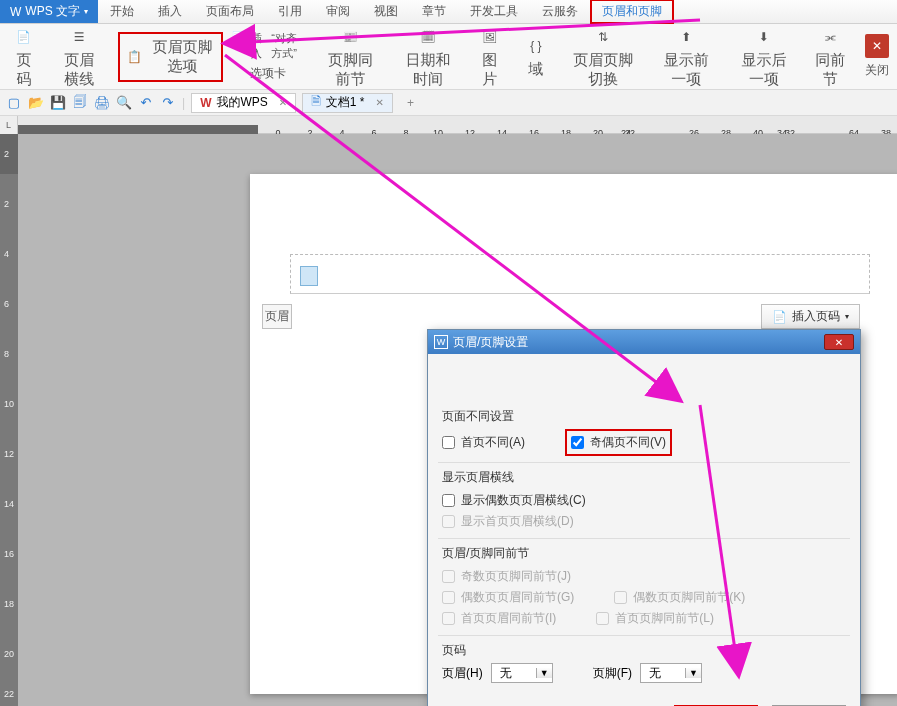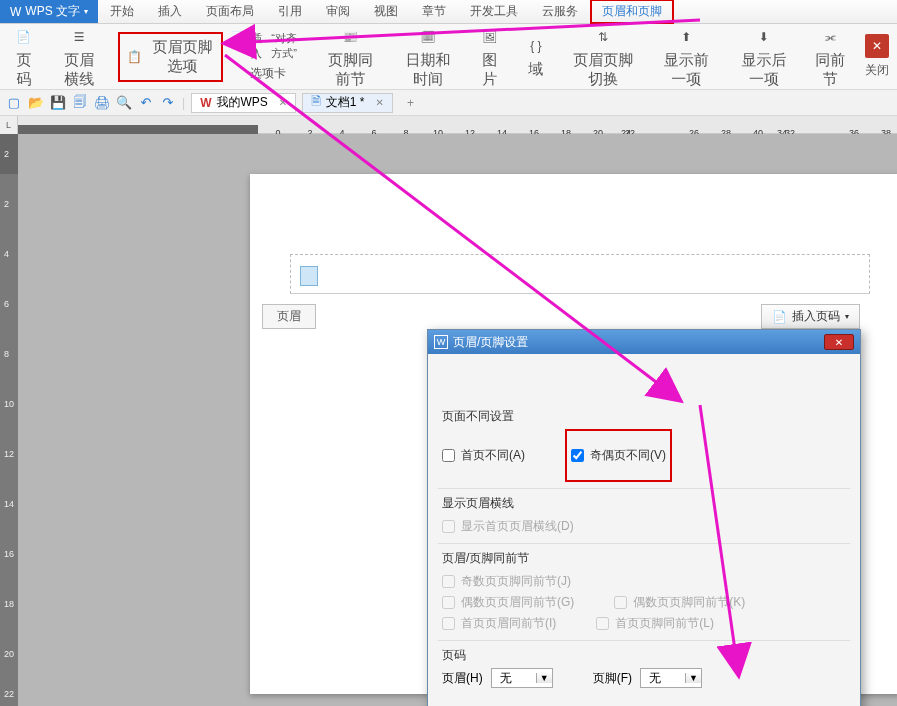--- a/index.html
+++ b/index.html
@@ -32,34 +32,34 @@
 .tick-lbl{ position:absolute; top:3px; transform:translateX(-50%);} 
 
 .workspace { display:flex; height:574px; background:#b7b7b7;}
 .ruler-v { width:18px; background:#e8e8e8; position:relative; font-size:9px; color:#eee;}
 .ruler-v .dark{ position:absolute; left:0; width:18px; background:#666;}
 .vt{ position:absolute; left:4px; transform:translateY(-50%); color:#eee;}
 .canvas { flex:1; position:relative; background:#b7b7b7;}
 .page { position:absolute; left:232px; top:40px; width:650px; height:520px; background:#fff; box-shadow:0 2px 6px rgba(0,0,0,.3);}
 .hdr-zone { position:absolute; left:40px; right:30px; top:80px; height:40px; border:1px dashed #bbb; border-bottom:1px solid #ccc;}
 .hdr-ico { position:absolute; left:50px; top:92px; width:18px; height:20px; background:#cfe6f7; border:1px solid #7fb4da;}
-.hdr-tag { position:absolute; left:12px; top:130px; border:1px solid #bfbfbf; background:#f6f6f6; padding:3px 14px; font-size:12px; color:#555;}
+.hdr-tag { position:absolute; left:12px; top:130px; border:1px solid #bfbfbf; background:#f6f6f6; padding:3px 2px; font-size:12px; color:#555;}
 .insert-btn { position:absolute; right:40px; top:130px; border:1px solid #bfbfbf; background:linear-gradient(#fdfdfd,#ececec); padding:3px 10px; font-size:12px; color:#333; display:flex; align-items:center; gap:5px;}
 
 .dialog { position:absolute; left:427px; top:329px; width:434px; background:#f4f4f4; border:1px solid #6b8aa8; box-shadow:3px 3px 10px rgba(0,0,0,.35); font-size:12px;}
 .dlg-title { height:24px; background:linear-gradient(#5d9ee0,#3c7cc4); color:#fff; display:flex; align-items:center; padding:0 6px; justify-content:space-between;}
 .dlg-title .tico{ width:14px; height:14px; border:1px solid #fff; display:flex; align-items:center; justify-content:center; font-size:9px; margin-right:5px;}
 .dlg-title .close{ width:30px; height:16px; background:#c9302c; border:1px solid #7c1a17; color:#fff; display:flex; align-items:center; justify-content:center; border-radius:2px; font-size:10px;}
 .dlg-body { padding:8px 14px 12px;margin-top:40px;}
 .grp-title { color:#333; margin:6px 0 4px;}
 .row { display:flex; gap:40px;}
 .chk { display:flex; align-items:center; gap:6px; color:#333; padding:2px 0;}
 .chk.disabled{ color:#a9a9a9;}
 .chk input{ width:13px; height:13px;}
-.red-frame{ border:2px solid #d90000; padding:14px 4px;}
+.red-frame{ border:2px solid #d90000; padding:1px 4px;}
 .sep { height:1px; background:#ddd; margin:6px -4px;}
 .combo-row{ display:flex; align-items:center; gap:8px;}
 .combo{ display:flex; align-items:center; border:1px solid #a8a8a8; background:#fff; height:20px;}
 .combo .val{ padding:0 8px; min-width:44px;}
 .combo .ar{ width:16px; border-left:1px solid #a8a8a8; text-align:center; font-size:9px; background:linear-gradient(#fdfdfd,#e6e6e6);}
 .dlg-btns{ display:flex; justify-content:flex-end; gap:14px; padding:10px 14px 12px;}
 .btn{ border:1px solid #9a9a9a; background:linear-gradient(#fdfdfd,#e9e9e9); padding:3px 24px; font-size:12px;}
 .btn.ok{ border:2px solid #d90000; padding:2px 28px;}
 
 svg.annot{ position:absolute; left:0; top:0; pointer-events:none;}
@@ -186,21 +186,21 @@
     <span class="tick-lbl" style="left:516px; color:#333;">16</span>
     <span class="tick-lbl" style="left:548px; color:#333;">18</span>
     <span class="tick-lbl" style="left:580px; color:#333;">20</span>
     <span class="tick-lbl" style="left:612px; color:#333;">22</span>
     <span class="tick-lbl" style="left:608px; color:#333;text-decoration:underline;">24</span>
     <span class="tick-lbl" style="left:676px; color:#333;">26</span>
     <span class="tick-lbl" style="left:708px; color:#333;">28</span>
     <span class="tick-lbl" style="left:740px; color:#333;">40</span>
     <span class="tick-lbl" style="left:772px; color:#333;">32</span>
     <span class="tick-lbl" style="left:764px; color:#333;">34</span>
-    <span class="tick-lbl" style="left:836px; color:#333;">36</span>
+    <span class="tick-lbl" style="left:836px; color:#333;">64</span>
     <span class="tick-lbl" style="left:868px; color:#333;">38</span>
   </div>
 </div>
 
 <div class="workspace">
   <div class="ruler-v">
     <div class="dark" style="top:0; height:40px;"></div>
     <div class="dark" style="top:40px; height:534px; background:#7a7a7a;"></div>
     <span class="vt" style="top:20px;">2</span>
     <span class="vt" style="top:70px;">2</span>
@@ -246,20 +246,24 @@
         </label>
       <span class="red-frame">
         <label class="chk">
             <input type="checkbox" checked="" style="">
             <span>奇偶页不同(V)</span>
           </label>
       </span>
     </div>
     <div class="sep"></div>
     <div class="grp-title">显示页眉横线</div>
+    <label class="chk">
+        <input type="checkbox" style="">
+        <span>显示偶数页页眉横线(C)</span>
+      </label>
     <label class="chk disabled">
         <input type="checkbox" disabled="" style="">
         <span>显示首页页眉横线(D)</span>
       </label>
     <div class="sep"></div>
     <div class="grp-title">页眉/页脚同前节</div>
     <div class="row">
       <label class="chk disabled">
           <input type="checkbox" disabled="" style="">
           <span>奇数页页脚同前节(J)</span>

